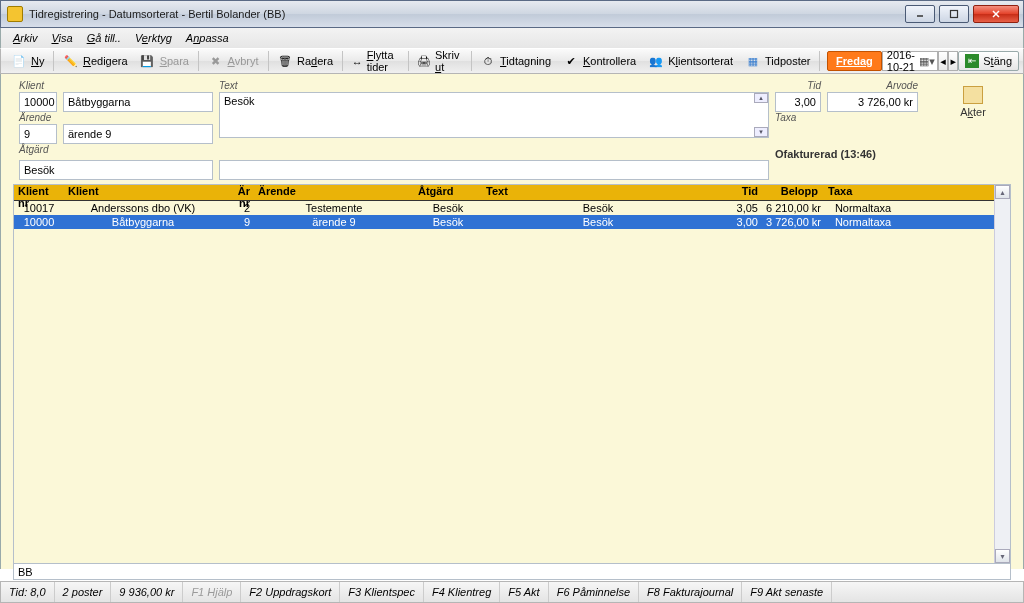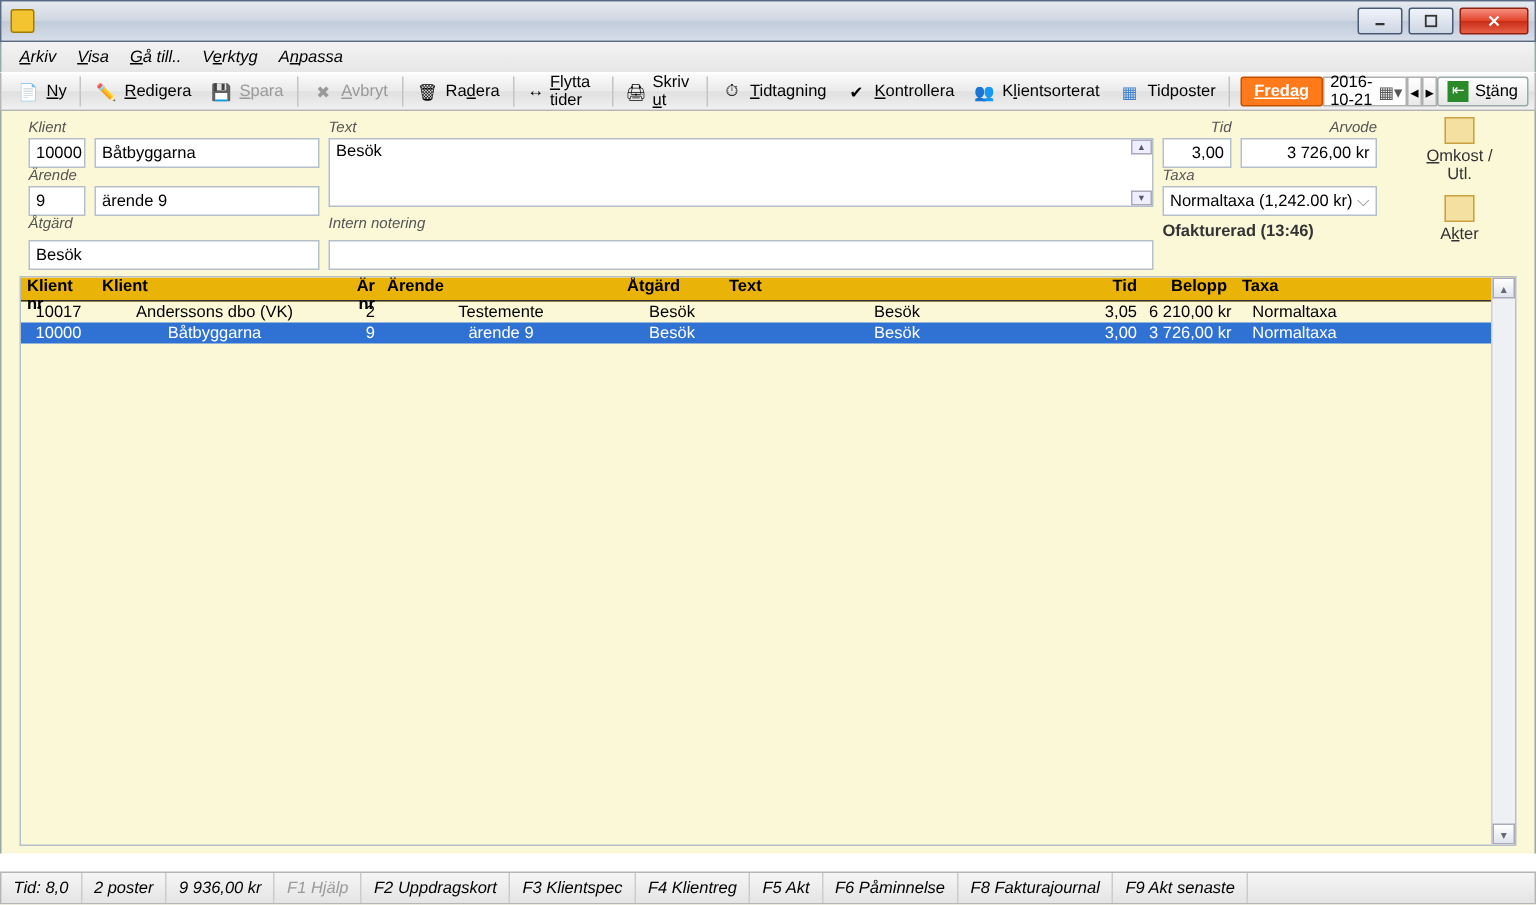--- a/index.html
+++ b/index.html
@@ -64,20 +64,21 @@
 
 .c-nr{width:50px}.c-kl{width:158px}.c-ar{width:32px;text-align:right}.c-ae{width:160px}.c-at{width:68px}.c-tx{width:232px}.c-ti{width:48px;text-align:right}.c-be{width:60px;text-align:right}.c-ta{width:80px}
 
 .formside { position:absolute; right:20px; top:78px; width:62px; }
 </style>
 </head>
 <body>
 
 <div class="titlebar">
   <div class="ico"></div>
+  <span class="t">Tidregistrering - Datumsorterat - Bertil Bolander (BB)</span>
   <div class="winbtns">
     <div class="winbtn">
         <svg viewBox="0 0 10 10">
           <line x1="2" y1="7" x2="8" y2="7" stroke="#333" stroke-width="1.5"></line>
         </svg>
       </div>
     <div class="winbtn">
         <svg viewBox="0 0 10 10">
           <rect x="1.5" y="1.5" width="7" height="7" fill="none" stroke="#333" stroke-width="1.2"></rect>
         </svg>
@@ -187,37 +188,31 @@
   <div class="inp r">3,00</div>
   <div class="inp r" style="grid-column:5/7">3 726,00 kr</div>
   <div></div>
 
   <div class="lbl" style="grid-column:1/3">Ärende</div>
   <div class="lbl" style="grid-column:4/7">Taxa</div>
   <div></div>
 
   <div class="inp">9</div>
   <div class="inp">ärende 9</div>
-  <div class="inp" style="grid-column:4/7;justify-content:space-between">
-      <span>Normaltaxa (1,242.00 kr)</span>
-      <span style="color:#888">⌵</span>
-    </div>
   <div></div>
 
   <div class="lbl" style="grid-column:1/3">Åtgärd</div>
-  <div class="lbl">Intern notering</div>
   <div class="status" style="grid-column:4/8">Ofakturerad (13:46)</div>
 
   <div class="inp" style="grid-column:1/3">Besök</div>
   <div class="inp"></div>
   <div style="grid-column:4/8"></div>
 </div>
 
 <div class="formside">
-  <div class="sidebtn"><div class="sbic"></div><span><u>O</u>mkost / Utl.</span></div>
   <div style="height:8px"></div>
   <div class="sidebtn"><div class="sbic"></div><span>A<u>k</u>ter</span></div>
 </div>
 
 <div class="gridwrap">
   <div class="grid">
     <div class="ghead">
       <div class="gh c-nr">Klient nr</div>
       <div class="gh c-kl">Klient</div>
       <div class="gh c-ar">Är nr</div>
@@ -250,20 +245,21 @@
           <div class="gc c-ti">3,00</div>
           <div class="gc c-be">3 726,00 kr</div>
           <div class="gc c-ta" style="padding-left:6px">Normaltaxa</div>
         </div>
       </div>
     <div class="sb">
       <div class="sbb">▴</div>
       <div class="sbb bot">▾</div>
     </div>
   </div>
+  <div class="grid-bbox">BB</div>
 </div>
 
 <div class="statusbar">
   <div class="sbcell">Tid: 8,0</div>
   <div class="sbcell">2 poster</div>
   <div class="sbcell">9 936,00 kr</div>
   <div class="sbcell d">F1 Hjälp</div>
   <div class="sbcell">F2 Uppdragskort</div>
   <div class="sbcell">F3 Klientspec</div>
   <div class="sbcell">F4 Klientreg</div>

